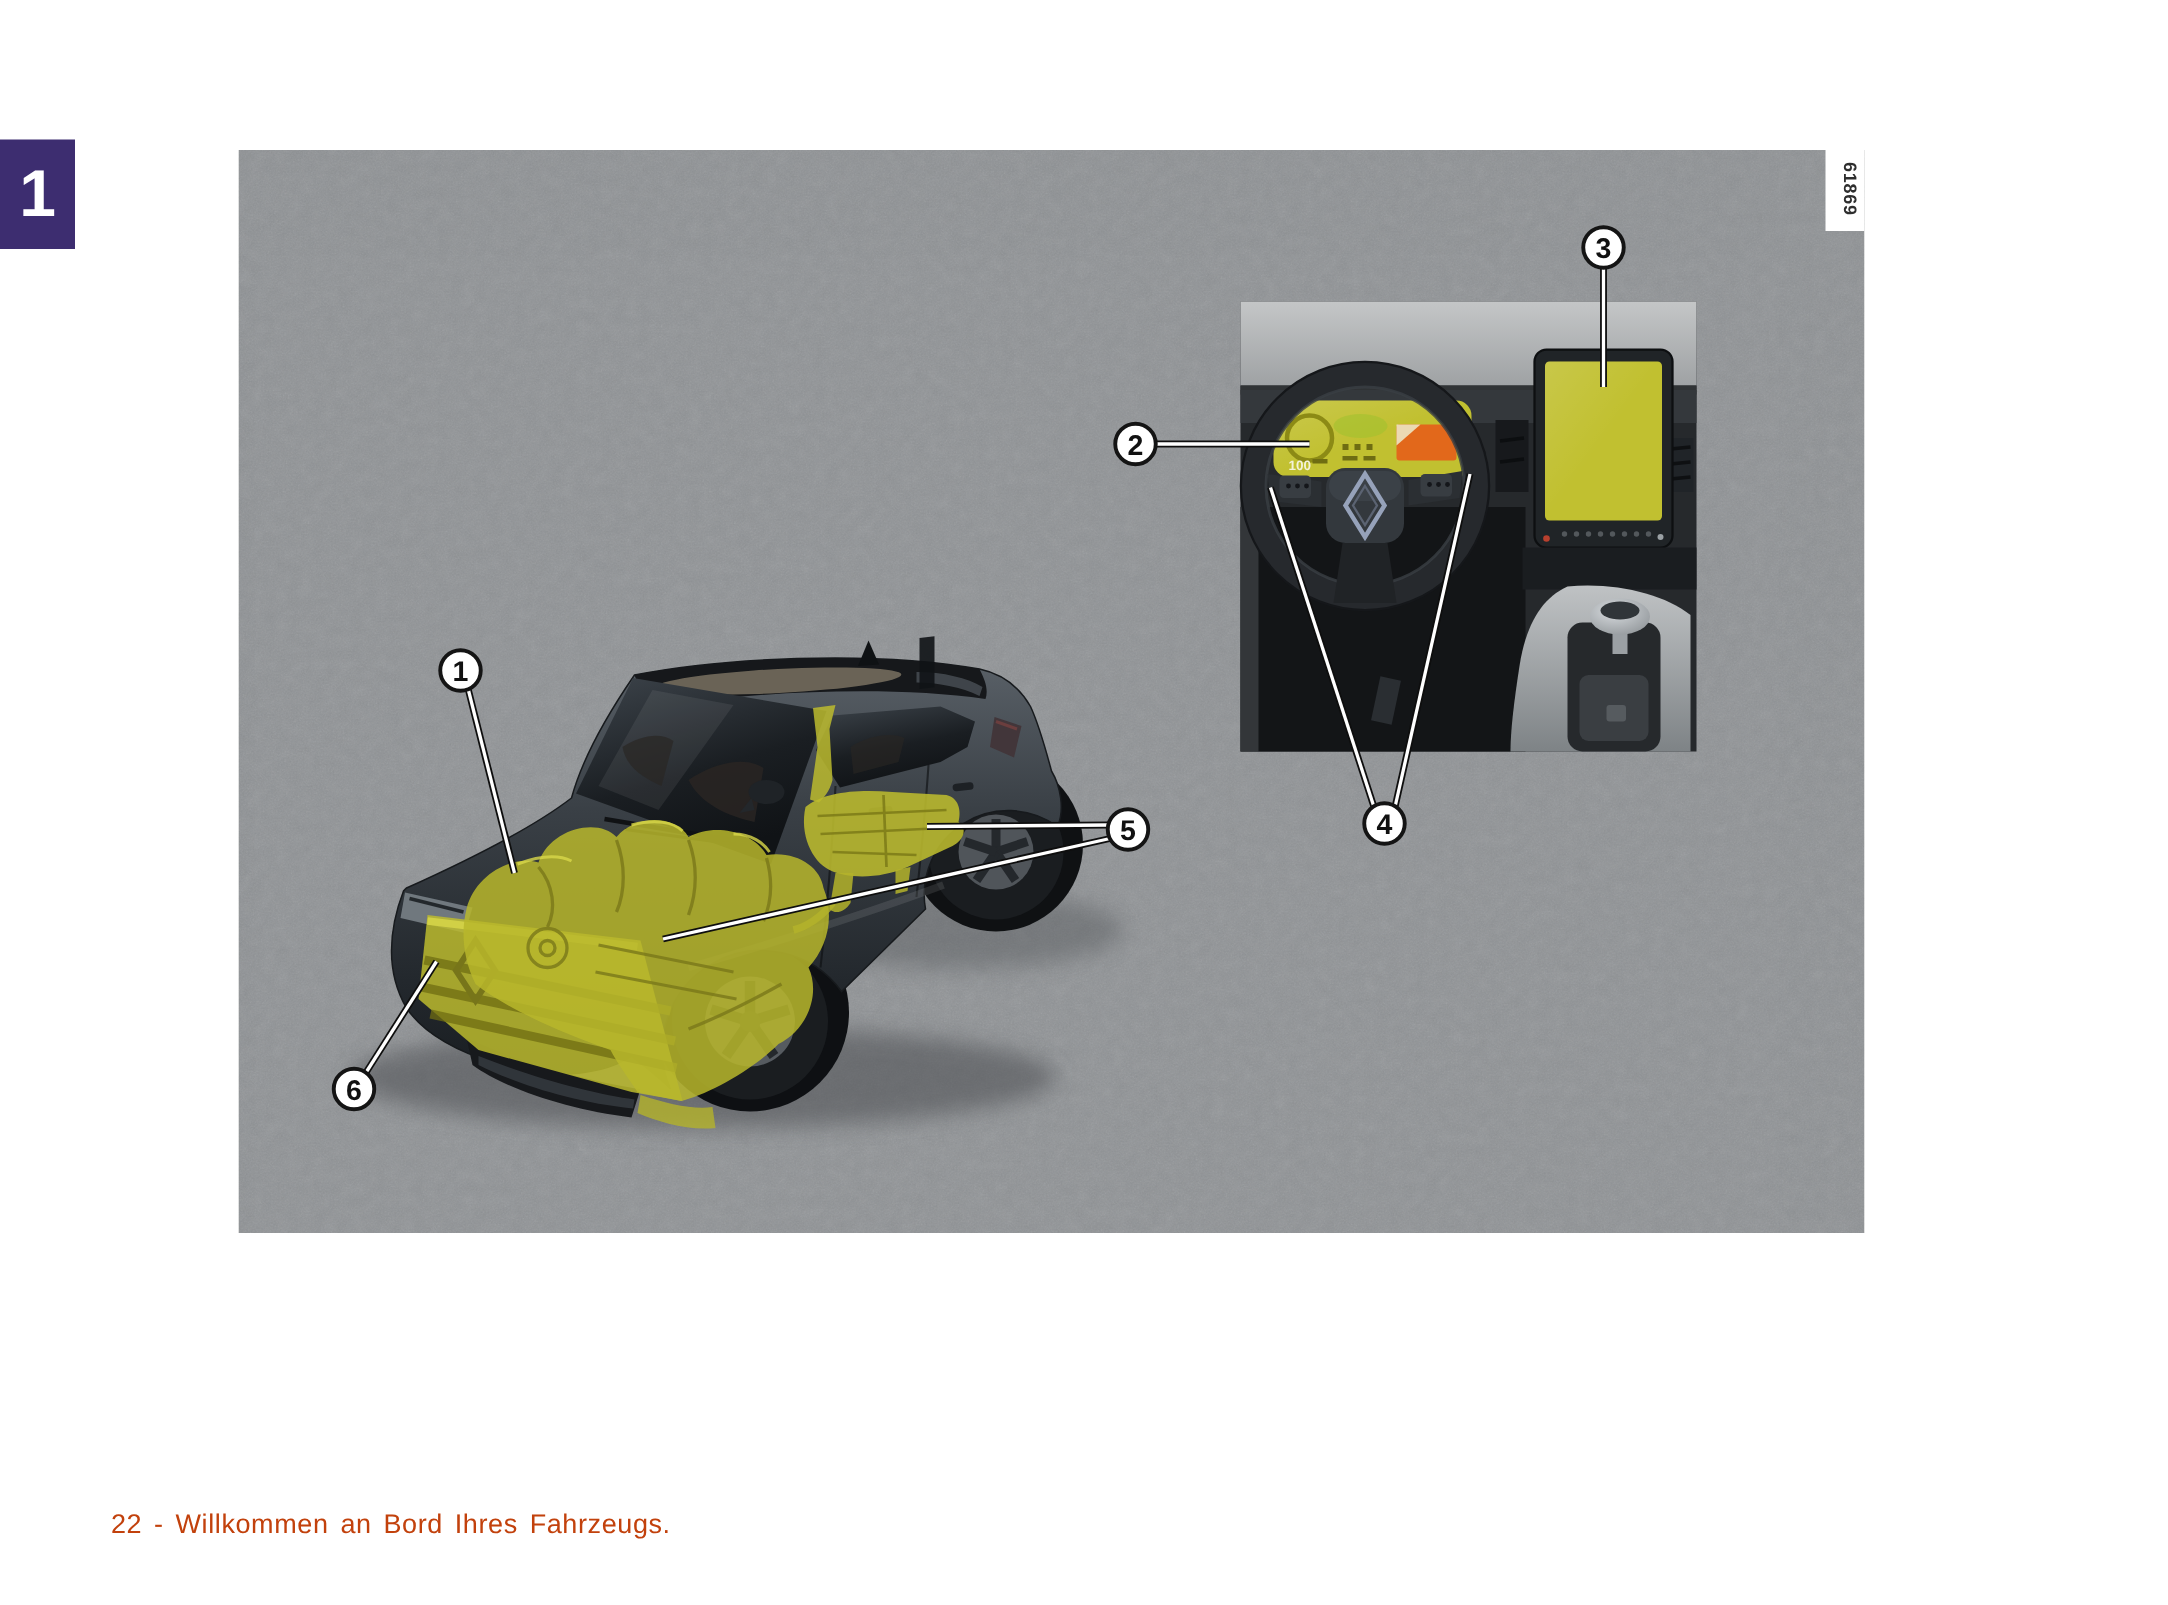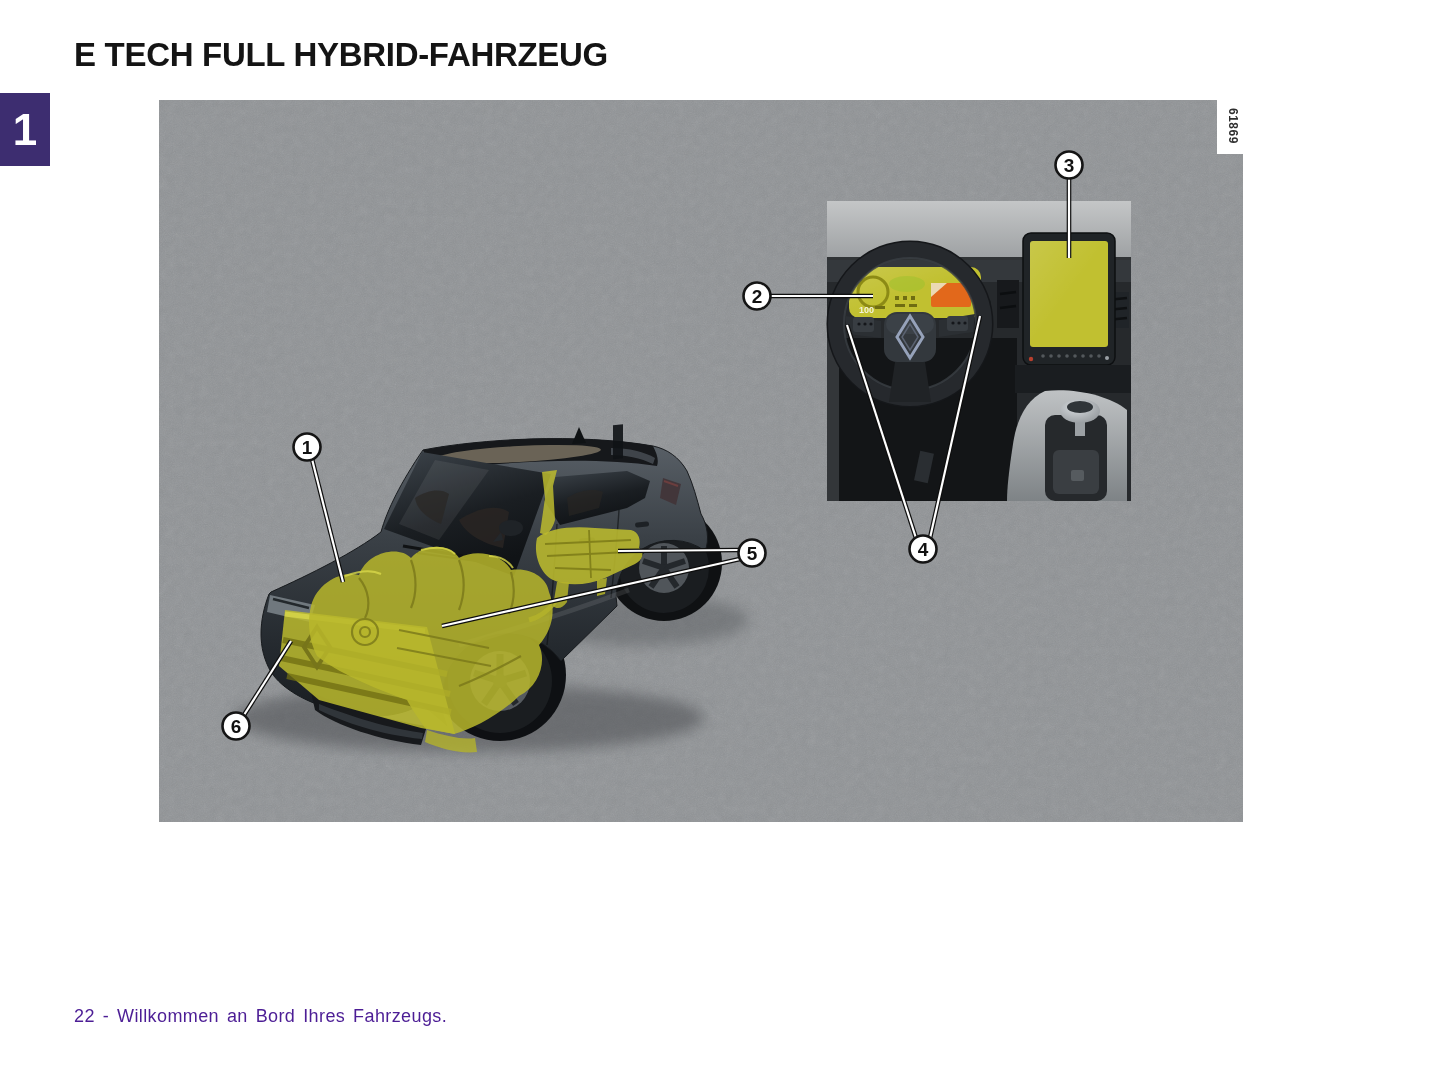--- a/index.html
+++ b/index.html
@@ -4,29 +4,28 @@
 <style>
   html,body{margin:0;padding:0;background:#ffffff;}
   .page{position:relative;width:1445px;height:1070px;background:#ffffff;overflow:hidden;
         font-family:"Liberation Sans", sans-serif;}
   .page-title{position:absolute;left:74px;top:36px;font-size:33px;font-weight:bold;
         color:#141414;letter-spacing:-0.3px;margin:0;white-space:nowrap;}
   .chapter-tab{position:absolute;left:0;top:93px;width:50px;height:73px;background:#3d2d70;
         display:flex;align-items:center;justify-content:center;}
   .chapter-tab span{color:#ffffff;font-size:44px;font-weight:bold;line-height:1;}
   .figure-wrap{position:absolute;left:159px;top:100px;width:1084px;height:722px;}
-  .page-footer{position:absolute;left:74px;top:1006px;font-size:18px;color:#4c1d95;
+  .page-footer{position:absolute;left:74px;top:1006px;font-size:18px;color:#c2410c;
         letter-spacing:0.4px;word-spacing:2.5px;}
 </style>
 </head>
 <body>
 
 <div class="page">
 
-  <h1 class="page-title">E TECH FULL HYBRID-FAHRZEUG</h1>
 
   <div class="chapter-tab">
     <span>1</span>
   </div>
 
   <div class="figure-wrap">
   <svg viewBox="0 0 1084 722" width="1084" height="722">
     <defs>
       <filter id="grainFine" x="0" y="0" width="100%" height="100%">
         <feTurbulence type="fractalNoise" baseFrequency="0.9" numOctaves="2" stitchTiles="stitch" result="n"></feTurbulence>

